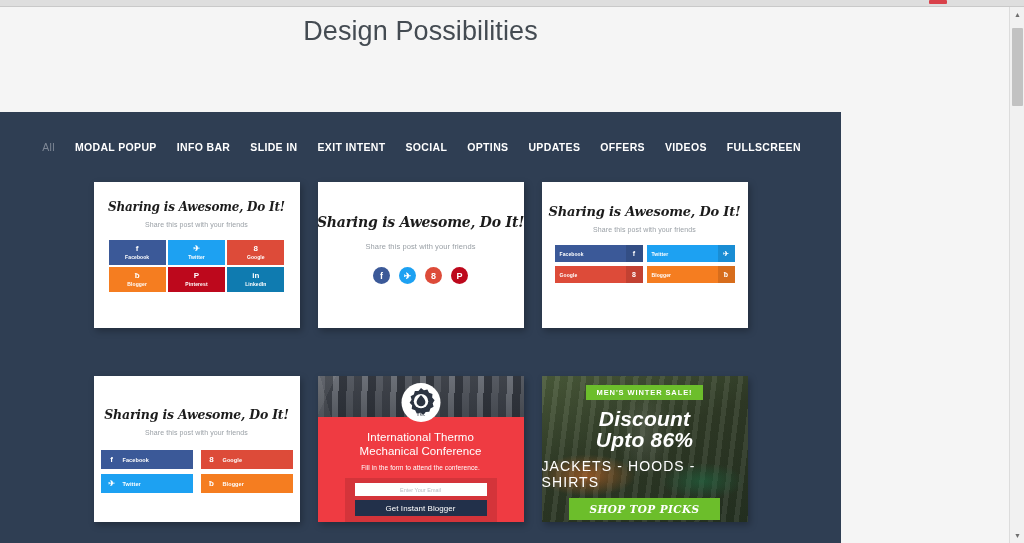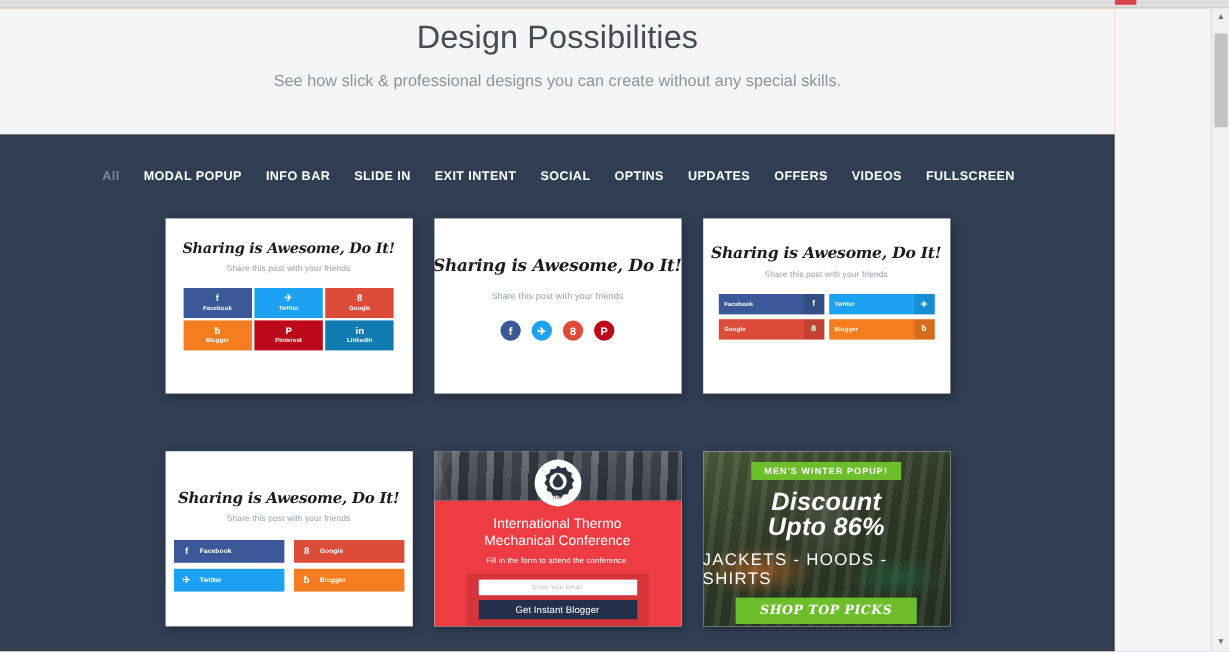--- a/index.html
+++ b/index.html
@@ -17,22 +17,22 @@
     position: absolute; top: 0; left: 0; width: 1024px; height: 7px;
     background: #dedede; border-bottom: 1px solid #c9c9c9;
   }
   .chrome-red {
     position: absolute; top: 0px; left: 929px; width: 18px; height: 4px;
     background: #d9414a; border-radius: 1px;
   }
 
   
   .page {
-    position: absolute; top: 7px; left: 0; width: 929px; height: 536px;
-    background: #fdba74; overflow: hidden;
+    position: absolute; top: 7px; left: 0; width: 841px; height: 536px;
+    background: #f9a8d4; overflow: hidden;
   }
 
   
   .header {
     background: #f5f5f5; width: 100%; height: 105px;
     display: flex; flex-direction: column; align-items: center;
     justify-content: flex-start; padding-top: 6px;
   }
   .page-title {
     font-size: 27px; font-weight: 400; color: #444b52;
@@ -52,21 +52,21 @@
   
   .filter-nav {
     display: flex; justify-content: center; align-items: center;
     gap: 0px; padding-left: 2px;
   }
   .filter-item {
     color: #ffffff; font-size: 10.5px; font-weight: 700;
     letter-spacing: 0.35px; padding: 0 10px; cursor: pointer;
     white-space: nowrap; text-transform: uppercase;
   }
-  .filter-item.is-active { color: #7f8896; font-weight: 700; text-transform: none; }
+  .filter-item.is-active { color: #7f8896; font-weight: 400; text-transform: none; }
 
   
   .card-grid {
     display: grid;
     grid-template-columns: repeat(3, 206px);
     justify-content: center;
     column-gap: 18px;
     row-gap: 48px;
     margin-top: 29px;
   }
@@ -248,21 +248,20 @@
 <div id="viewport">
 
   <div class="chrome-strip">
     <div class="chrome-red"></div>
   </div>
 
   <div class="page">
 
     <div class="header">
       <div class="page-title">Design Possibilities</div>
-      <div class="page-subtitle">See how slick &amp; professional designs you can create without any special skills.</div>
     </div>
 
     <div class="gallery">
 
       <div class="filter-nav" id="filter-nav">
           <div class="filter-item is-active">All</div>
           <div class="filter-item">MODAL POPUP</div>
           <div class="filter-item">INFO BAR</div>
           <div class="filter-item">SLIDE IN</div>
           <div class="filter-item">EXIT INTENT</div>
@@ -390,21 +389,21 @@
             <div class="conf-sub">Fill in the form to attend the conference.</div>
             <div class="conf-form">
               <input class="conf-input" type="text" placeholder="Enter Your Email" style="">
               <button class="conf-btn">Get Instant Blogger</button>
             </div>
           </div>
         </div>
 
         <div class="card">
           <div class="disc">
-            <div class="disc-badge">MEN'S WINTER POPUP!</div>
+            <div class="disc-badge">MEN'S WINTER SALE!</div>
             <div class="disc-h1">
               <span>Discount</span>
               <span class="l2">Upto 86%</span>
             </div>
             <div class="disc-cats">JACKETS - HOODS - SHIRTS</div>
             <button class="disc-btn">SHOP TOP PICKS</button>
           </div>
         </div>
 
       </div>

